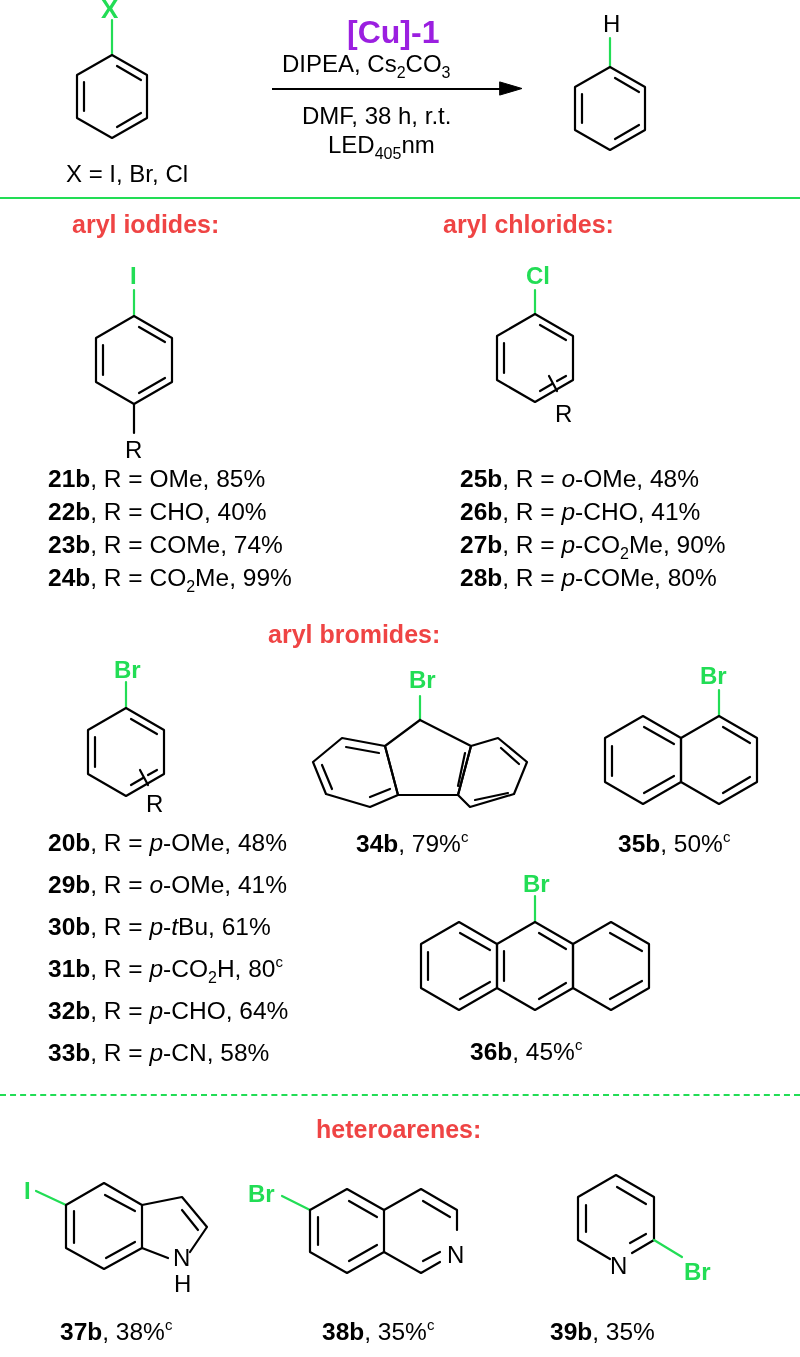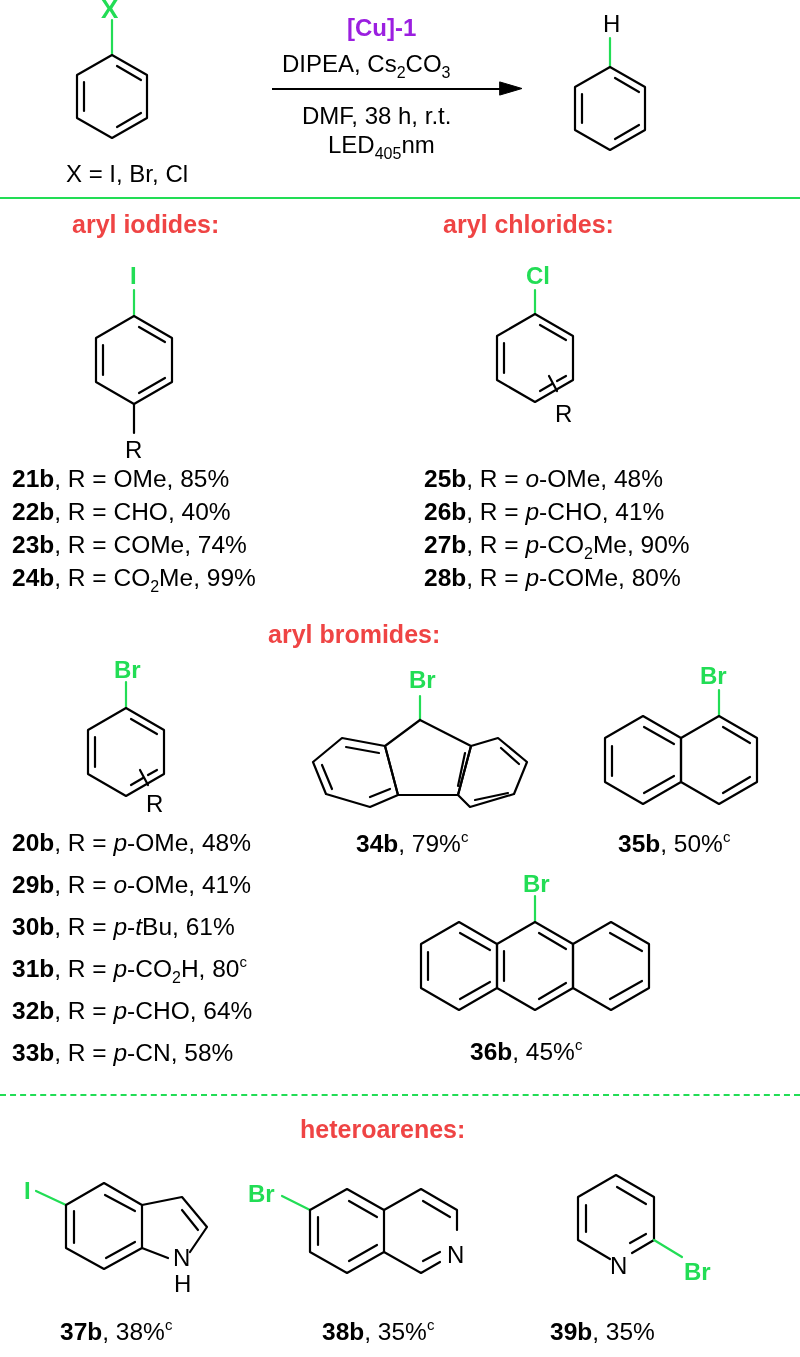--- a/index.html
+++ b/index.html
@@ -7,21 +7,21 @@
          font-family: "Liberation Sans", sans-serif; color: #000; }
   .abs { position: absolute; }
   svg.mol { position: absolute; overflow: visible; }
   svg.mol line, svg.mol path, svg.mol polyline, svg.mol polygon { stroke: #000; stroke-width: 2.2; fill: none; stroke-linecap: round; stroke-linejoin: round; }
   svg.mol .hal { stroke: #22dd55; }
   .hal-text { color: #22dd55; font-weight: bold; font-size: 24px; position: absolute; }
   .atom { position: absolute; font-size: 24px; color: #000; }
   .section-title { position: absolute; color: #ef4444; font-weight: bold; font-size: 25px; white-space: nowrap; }
   .cond { position: absolute; font-size: 24px; white-space: nowrap; text-align: center; }
   .reagent { color: #9b1fe0; font-weight: bold; }
-  .entry { font-size: 24.5px; white-space: nowrap; line-height: 33px; }
+  .entry { font-size: 24.5px; white-space: nowrap; line-height: 33px; margin-left: 36px; }
   .entry b { font-weight: bold; }
   .label { position: absolute; font-size: 24.5px; white-space: nowrap; }
   sup { font-size: 15px; vertical-align: 10px; line-height: 0; }
   sub { font-size: 16px; vertical-align: -6px; line-height: 0; }
   .rule-solid { position: absolute; left: 0; width: 800px; height: 0; border-top: 2px solid #22dd55; }
   .rule-dash { position: absolute; left: 0; width: 800px; height: 0; border-top: 2px dashed #22dd55; }
   .arrow-line { position: absolute; height: 0; border-top: 2px solid #000; }
 </style>
 </head>
 <body>
@@ -31,21 +31,21 @@
   <span class="hal-text" style="left:101px; top:-6px; font-size:26px;">X</span>
   <svg class="mol" width="100" height="140" style="left:70px; top:10px;">
     <line class="hal" x1="42" y1="10" x2="42" y2="45"></line>
     <polygon points="42,45 77,65 77,108 42,128 7,108 7,65"></polygon>
     <line x1="47" y1="56" x2="71" y2="70"></line>
     <line x1="14" y1="72" x2="14" y2="101"></line>
     <line x1="47" y1="117" x2="71" y2="103"></line>
   </svg>
   <div class="cond" style="left:66px; top:160px; font-size:24px;">X = I, Br, Cl</div>
 
-  <div class="cond reagent" style="left:347px; top:14px; font-size:24px;">[Cu]-1</div>
+  <div class="cond reagent" style="left:347px; top:14px; font-size:32px;">[Cu]-1</div>
   <div class="cond" style="left:282px; top:50px;">
     <span>DIPEA, Cs</span><sub>2</sub><span>CO</span><sub>3</sub>
   </div>
   <div class="arrow-line" style="left:272px; top:88px; width:240px;"></div>
   <svg class="mol" width="30" height="20" style="left:500px; top:79px;">
     <polygon points="0,3 22,9.5 0,16" style="fill:#000; stroke:#000; stroke-width:1;"></polygon>
   </svg>
   <div class="cond" style="left:302px; top:102px;">DMF, 38 h, r.t.</div>
   <div class="cond" style="left:328px; top:131px;">
     <span>LED</span><sub>405</sub><span>nm</span>
@@ -172,21 +172,21 @@
     <line x1="45" y1="103" x2="75" y2="86"></line>
     <line x1="195" y1="37" x2="227" y2="55"></line>
     <line x1="227" y1="85" x2="195" y2="103"></line>
   </svg>
   <div class="label" style="left:470px; top:1038px;"><b>36b</b><span>, 45%</span><sup>c</sup></div>
 </div>
 
 <div class="rule-dash" style="top:1094px;"></div>
 
 <div>
-  <div class="section-title" style="left:300px; top:1115px;">heteroarenes:</div>
+  <div class="section-title" style="left:316px; top:1115px;">heteroarenes:</div>
 
   <span class="hal-text" style="left:24px; top:1177px;">I</span>
   <svg class="mol" width="220" height="140" style="left:30px; top:1180px;">
     <line class="hal" x1="6" y1="11" x2="36" y2="25"></line>
     <polygon points="36,25 74,3 112,25 112,68 74,89 36,68"></polygon>
     <line x1="75" y1="15" x2="105" y2="31"></line>
     <line x1="44" y1="31" x2="44" y2="63"></line>
     <line x1="76" y1="78" x2="105" y2="62"></line>
     <polyline points="112,25 152,17 177,47 160,72"></polyline>
     <line x1="112" y1="68" x2="138" y2="78"></line>

